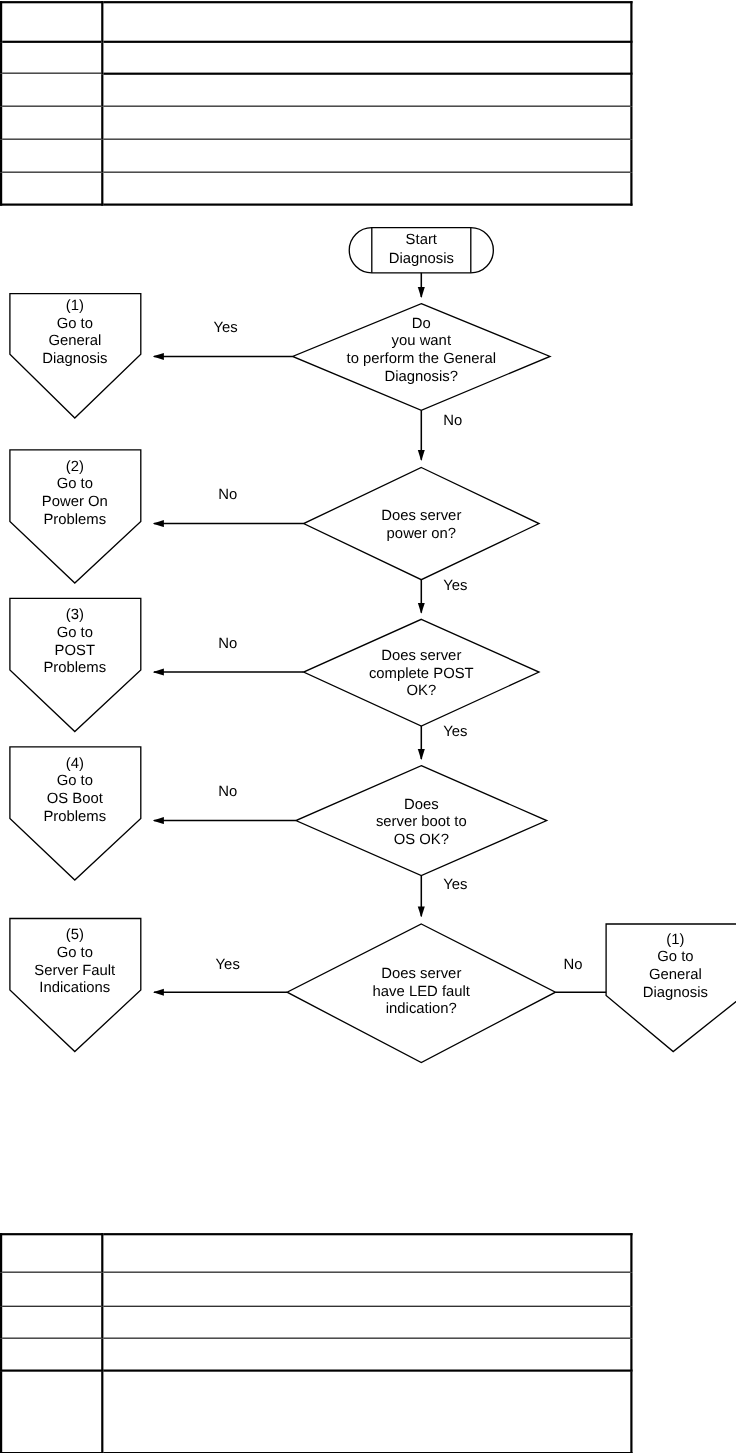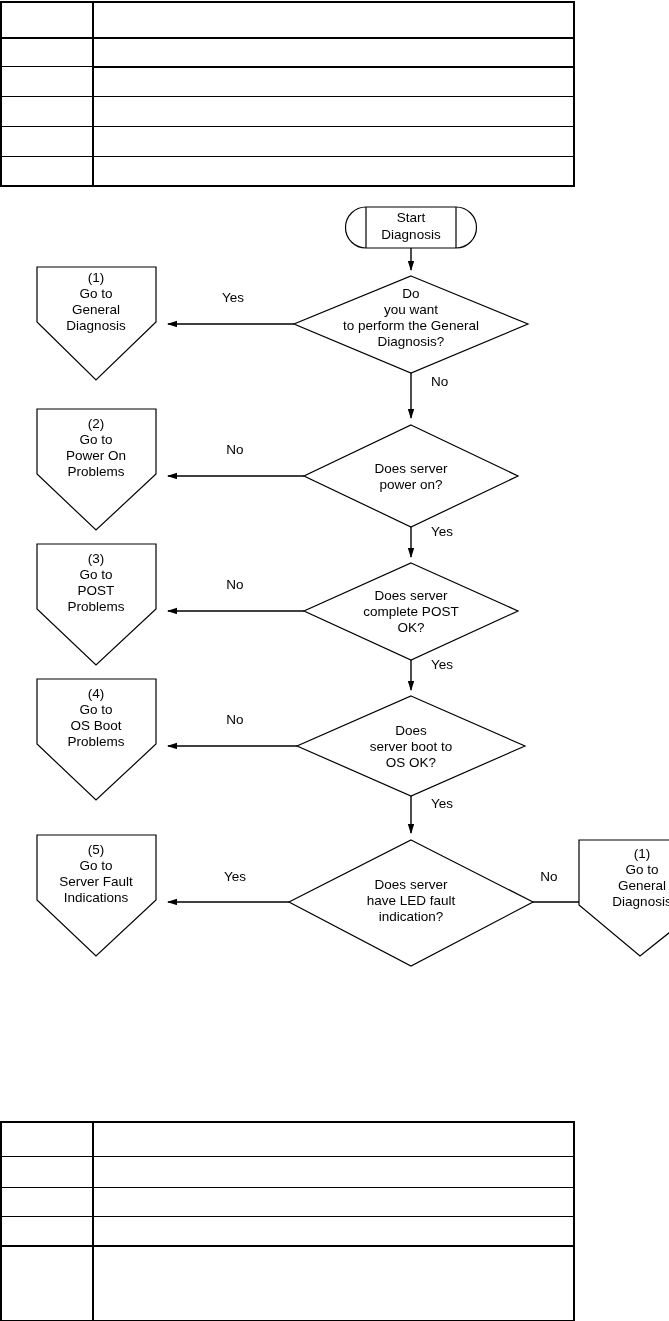--- a/index.html
+++ b/index.html
@@ -37,21 +37,21 @@
   .hr-thick{border-top:2px solid #000 !important;}
   .hr-thick-bottom{border-bottom:2px solid #000 !important;}
   .vr-thick{border-right:2px solid #000 !important;}
   .outer-left{border-left:2px solid #000 !important;}
   .outer-right{border-right:2px solid #000 !important;}
   .outer-top{border-top:2px solid #000 !important;}
   .outer-bottom{border-bottom:2px solid #000 !important;}
 
   
   #flowchart{
-    position:absolute;left:0;top:190px;width:557px;height:790px;margin-left:28px;
+    position:absolute;left:0;top:190px;width:557px;height:790px;
   }
   svg{display:block;}
   svg text{
     font-family:"Liberation Sans", sans-serif;
     font-size:13.5px;
     fill:#000;
   }
   svg .node-text{font-size:13.5px;}
   svg .edge-label{font-size:13.5px;}
   .shape{fill:#ffffff;stroke:#000000;stroke-width:1.2;}

